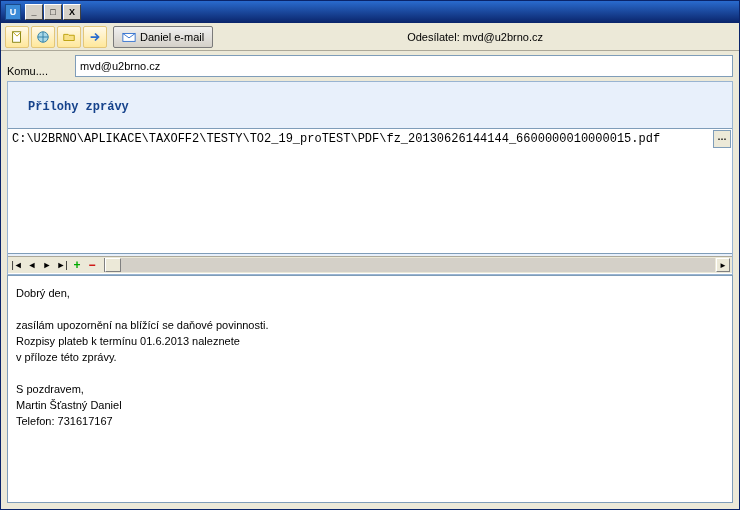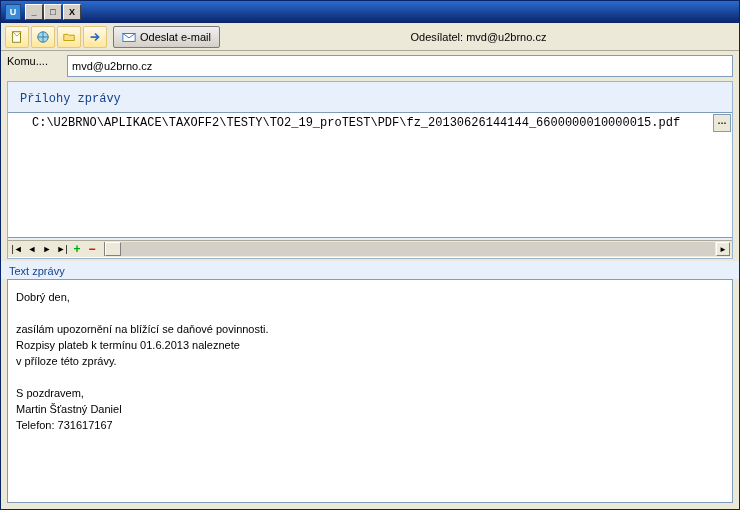--- a/index.html
+++ b/index.html
@@ -96,22 +96,22 @@
     color: #000;
   }
   .fields {
     padding: 4px 6px 2px 6px;
     display: flex;
     flex-direction: column;
     gap: 4px;
   }
   .fieldrow {
     display: flex;
-    align-items: flex-start;
-    gap: 4px;
+    align-items: flex-end;
+    gap: 12px;
   }
   .fieldrow label {
     width: 56px;
     color: #000;
   }
   .fieldrow input {
     flex: 1;
     height: 22px;
     border: 1px solid #7f9db9;
     background: #fff;
@@ -126,21 +126,20 @@
     font-size: 12px;
     background: #e8f0fb;
   }
   .attach-area {
     margin: 0 6px;
     border: 1px solid #7f9db9;
     background: #fff;
     height: 126px;
     display: flex;
     flex-direction: column;
-    padding-left: 20px;
   }
   .attach-row {
     display: flex;
     align-items: center;
     height: 20px;
   }
   .attach-row input {
     flex: 1;
     height: 20px;
     border: none;
@@ -228,21 +227,21 @@
     line-height: 1.45;
     white-space: pre-line;
     overflow: auto;
   }
   .panel-wrap {
     margin: 2px 6px 0 6px;
     border: 1px solid #99b4d1;
     background: #e8f0fb;
   }
   .panel-wrap .section-label,
-  .panel-wrap .msg-label { margin: 4px; }
+  .panel-wrap .msg-label { margin: 12px; font-weight: bold; }
   .panel-wrap .attach-area,
   .panel-wrap .nav-bar { margin-left: 0; margin-right: 0; border-left: none; border-right: none; }
 </style>
 </head>
 <body>
 
 <div class="window">
 
   <div class="titlebar">
     <div class="app-icon">U</div>
@@ -274,21 +273,21 @@
     <div class="tbtn">
       <svg viewBox="0 0 16 16">
           <path d="M3 8 H11 M8 4 L12 8 L8 12" fill="none" stroke="#2a6bce" stroke-width="2"></path>
         </svg>
     </div>
     <div class="send-btn">
       <svg viewBox="0 0 16 16">
           <rect x="1" y="4" width="14" height="9" fill="#fff" stroke="#2a6bce"></rect>
           <path d="M1 4 L8 9 L15 4" fill="none" stroke="#2a6bce"></path>
         </svg>
-      <span>Odeslat e-mail</span>
+      <span>Daniel e-mail</span>
     </div>
     <div class="sender-label">Odesílatel: mvd@u2brno.cz</div>
   </div>
 
   <div class="fields">
     <div class="fieldrow">
       <label>Komu....</label>
       <input type="text" value="mvd@u2brno.cz" style="">
     </div>
   </div>
@@ -306,21 +305,20 @@
       <div class="nav-btn">◄</div>
       <div class="nav-btn">►</div>
       <div class="nav-btn">►|</div>
       <div class="nav-btn plus">+</div>
       <div class="nav-btn minus">−</div>
       <div class="nav-spacer"></div>
       <div class="nav-scroll-right">►</div>
     </div>
   </div>
 
-  <div class="msg-label">Text zprávy</div>
   <div class="msg-body">Dobrý den,
 
 zasílám upozornění na blížící se daňové povinnosti.
 Rozpisy plateb k termínu 01.6.2013 naleznete
 v příloze této zprávy.
 
 S pozdravem,
  Martin Šťastný Daniel
  Telefon:  731617167</div>
 

